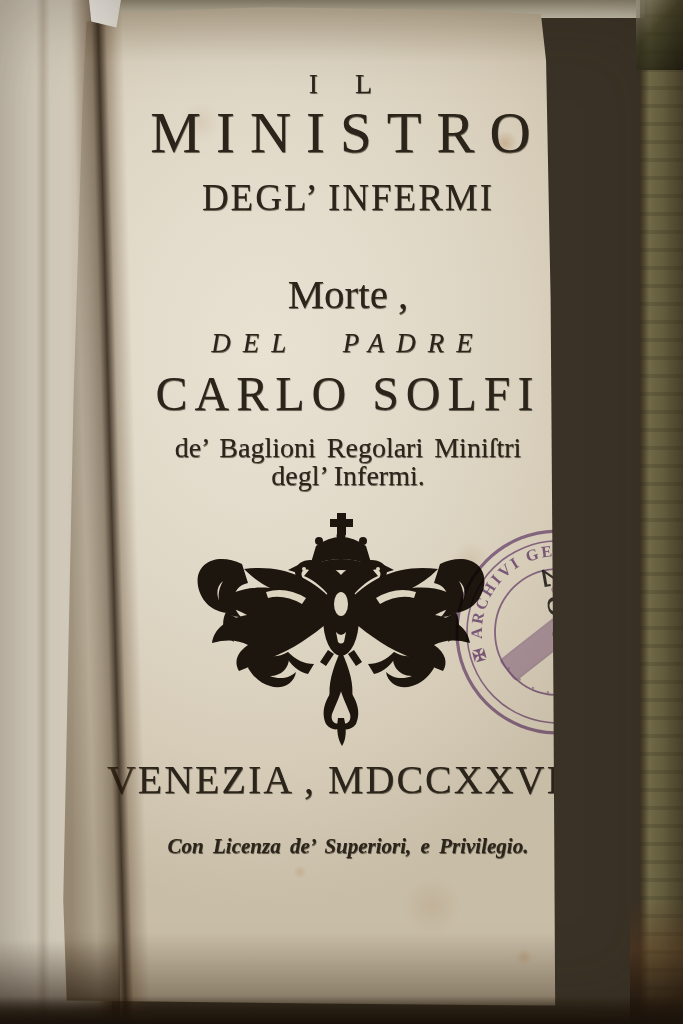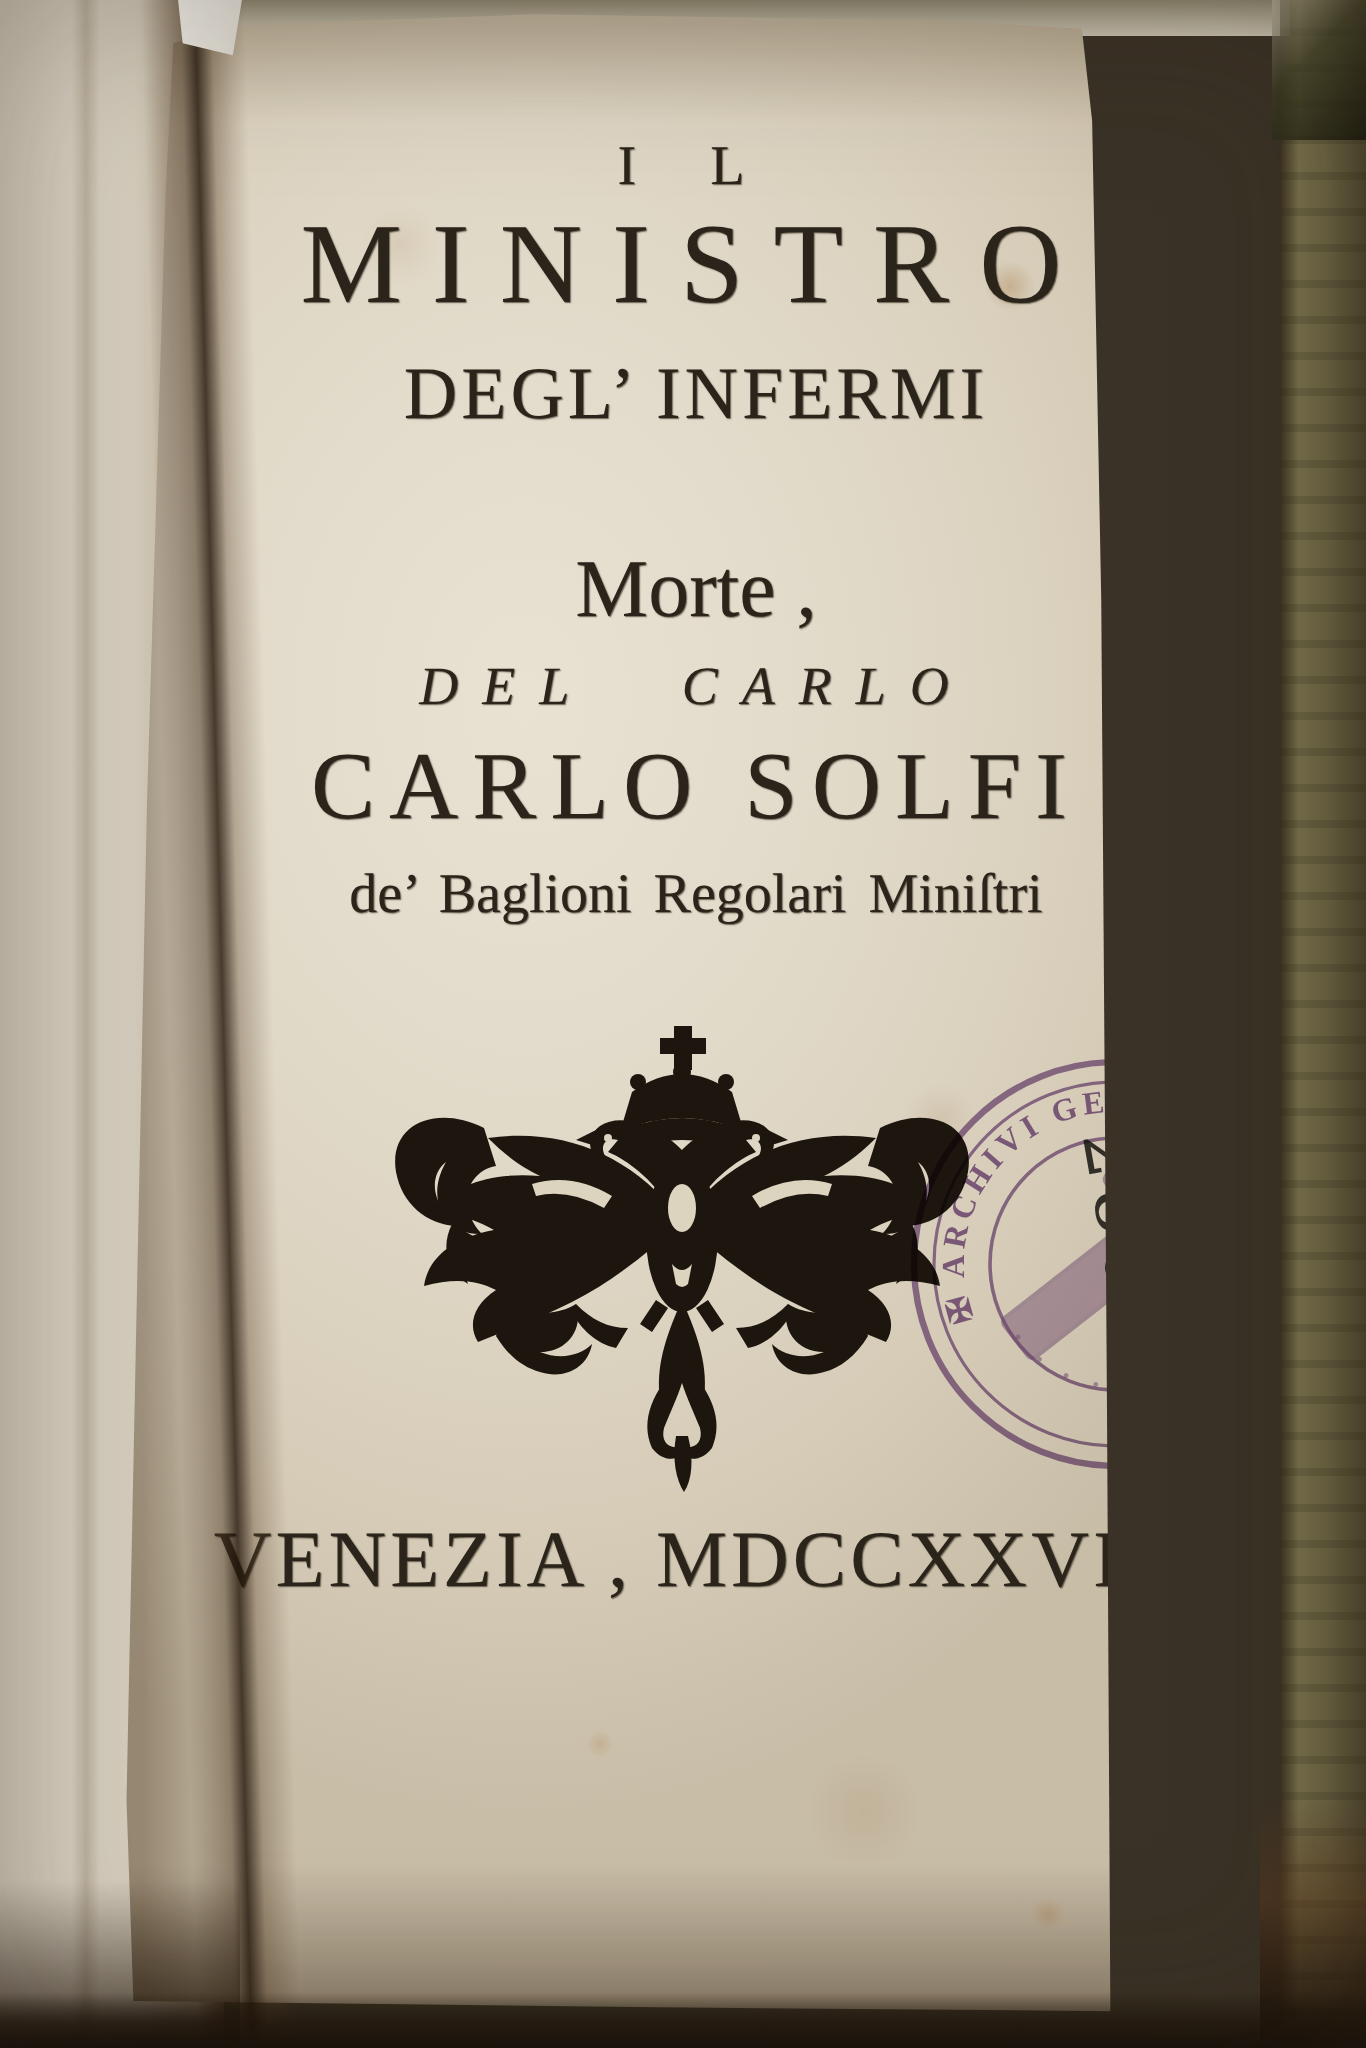--- a/index.html
+++ b/index.html
@@ -133,23 +133,24 @@
 <div class="abs" id="top-sliver"></div>
 
 <div class="abs" id="title-page">
   <div class="abs" id="page-shading"></div>
   <div class="abs" id="foxing"></div>
 
   <div class="tp-line" id="line-half-title">I L</div>
   <div class="tp-line" id="line-title">MINISTRO</div>
   <div class="tp-line" id="line-subtitle">DEGL’ INFERMI</div>
   <div class="tp-line" id="line-tagline2">Morte ,</div>
-  <div class="tp-line" id="line-byline">DEL CARLO</div>
+  <div class="tp-line" id="line-byline">DEL PADRE</div>
   <div class="tp-line" id="line-author">CARLO SOLFI</div>
   <div class="tp-line" id="line-authdesc1">de’ Baglioni Regolari Miniſtri</div>
+  <div class="tp-line" id="line-authdesc2">degl’ Infermi.</div>
 
   <svg class="abs" id="eagle-emblem" width="290" height="235" viewBox="0 0 290 235">
     <g fill="#1d160e">
 
       <path d="M141,1 h9 v6 h7 v8 h-7 v8 h-9 v-8 h-7 v-8 h7 z"></path>
 
       <circle cx="123" cy="29" r="4"></circle>
         <circle cx="145" cy="24" r="4.5"></circle>
         <circle cx="167" cy="29" r="4"></circle>
       <path d="M120,34 Q145,16 170,34 L176,54 Q145,40 114,54 Z"></path>
@@ -211,20 +212,21 @@
     </g>
 
     <g transform="rotate(-38 115 115)" fill="#7b4a92" opacity=".5" stroke="#6d3f86" stroke-width="2">
       <rect x="52" y="102" width="122" height="25" rx="3"></rect>
       <rect x="136" y="77" width="24" height="74" rx="3"></rect>
     </g>
   </svg>
   <div class="abs" id="stamp-number">280</div>
 
   <div class="tp-line" id="line-city-year">VENEZIA , MDCCXXVII.</div>
+  <div class="tp-line" id="line-license">Con Licenza de’ Superiori, e Privilegio.</div>
 </div>
 
 <div class="abs" id="gutter-shadow"></div>
 <div class="abs" id="facing-page-bottom"></div>
 <div class="abs" id="binding-edge"></div>
 <div class="abs" id="binding-top-corner"></div>
 <div class="abs" id="binding-bottom"></div>
 <div class="abs" id="paper-slip"></div>
 <div class="abs" id="bottom-shadow"></div>
 <div class="abs" id="vignette"></div>

